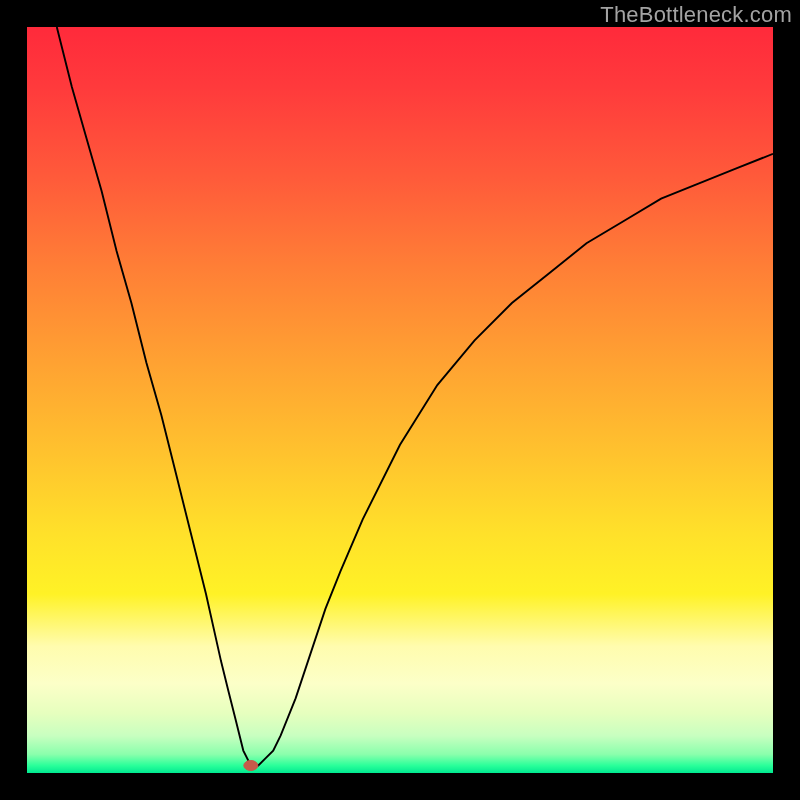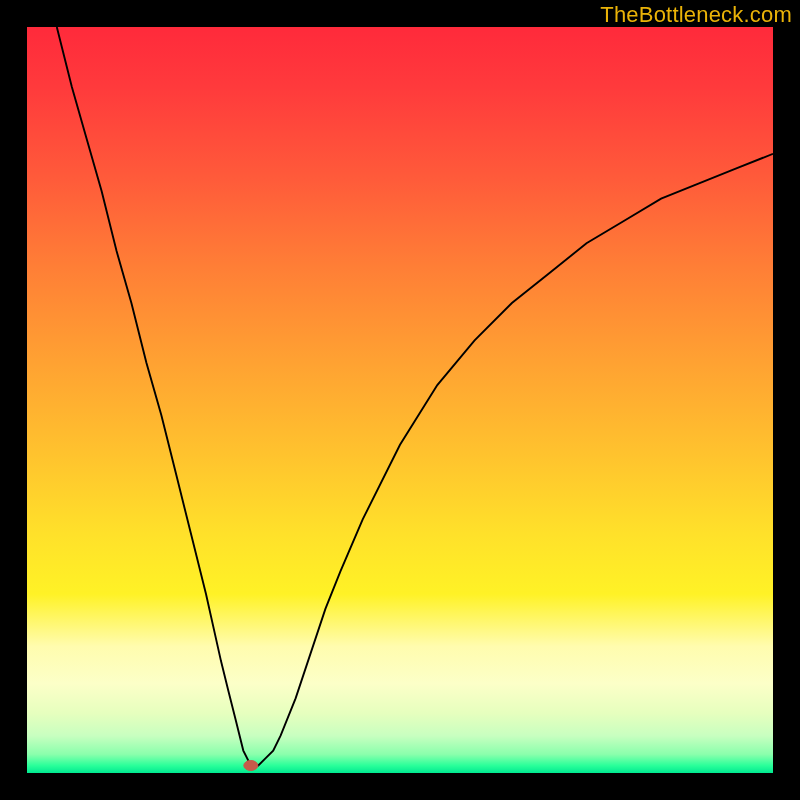--- a/index.html
+++ b/index.html
@@ -14,21 +14,21 @@
   .outer {
     position: relative;
     width: 800px;
     height: 800px;
     background: #000;
   }
   .watermark {
     position: absolute;
     top: 2px;
     right: 8px;
-    color: #eab308;
+    color: #a3a3a3;
     font-size: 22px;
     font-weight: 500;
     letter-spacing: 0.2px;
     z-index: 30;
   }
   .plot {
     position: absolute;
     left: 27px;
     top: 27px;
     width: 746px;

